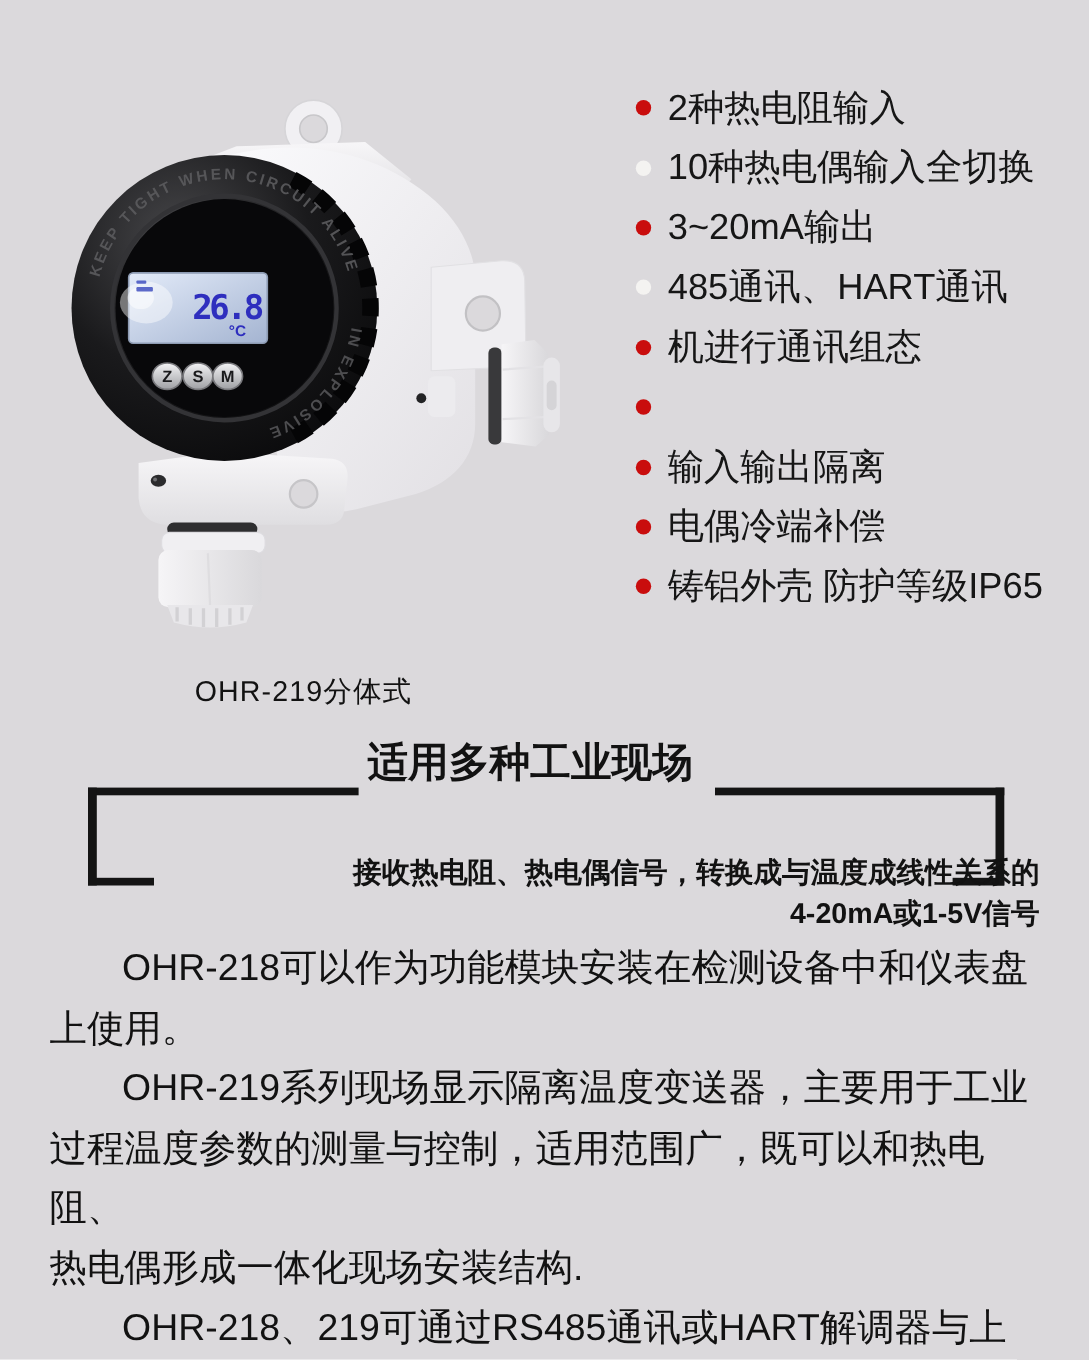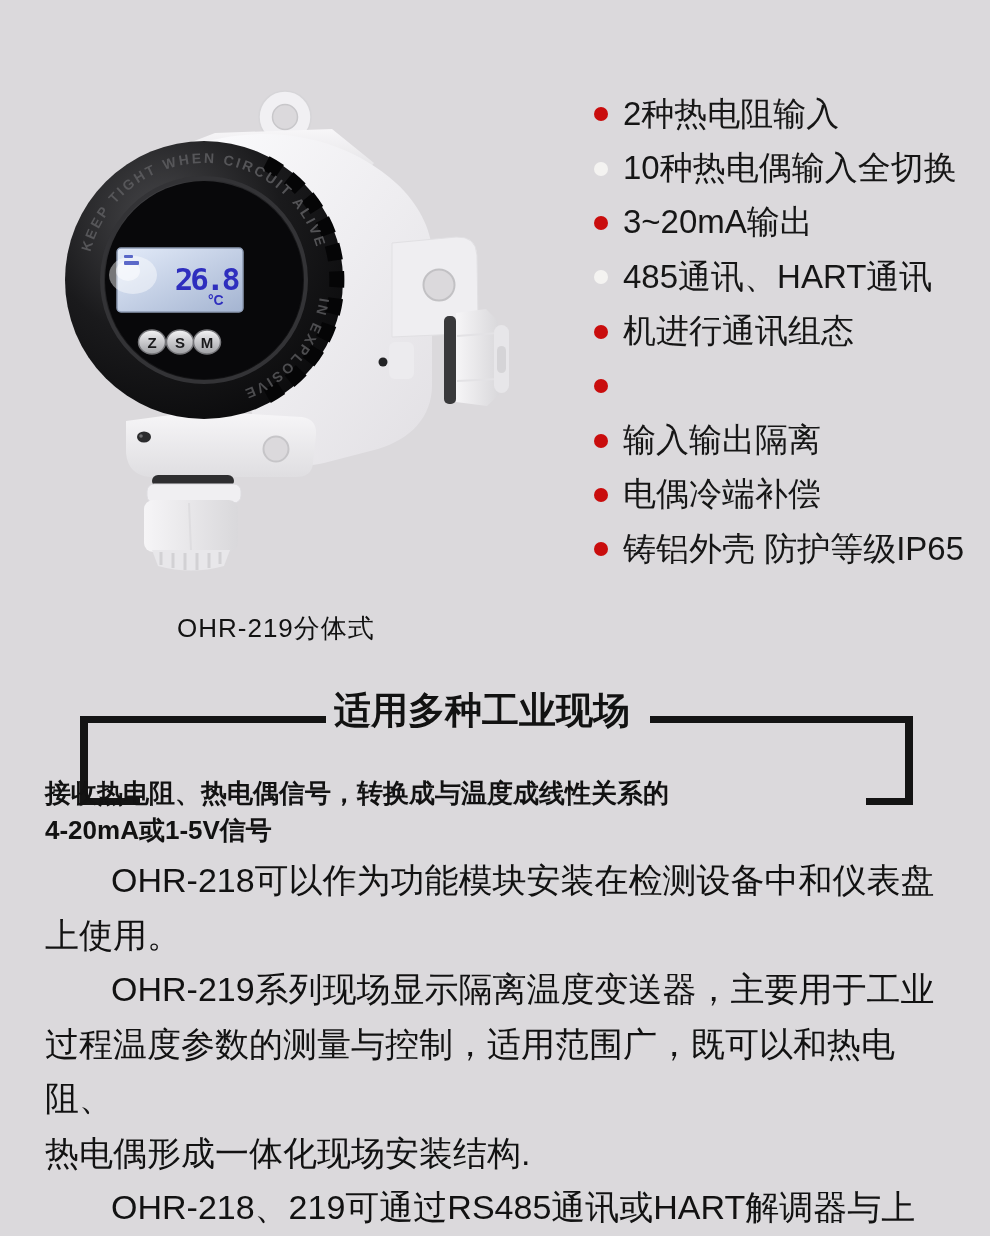--- a/index.html
+++ b/index.html
@@ -8,21 +8,21 @@
     width:990px;height:1236px;
     background:#dbd9dc;
     overflow:hidden;
     font-family:"Liberation Sans",sans-serif;
     color:#141414;
   }
   
   .photo-svg{position:absolute;left:40px;top:85px;width:470px;height:520px;}
   
   .features{
-    position:absolute;left:578px;top:71px;margin:16px;padding:0;list-style:none;
+    position:absolute;left:578px;top:71px;margin:0;padding:0;list-style:none;
   }
   .features li{
     display:flex;align-items:center;height:54.4px;
     font-size:33px;font-weight:500;color:#161616;white-space:nowrap;
   }
   .bullet{
     width:14px;height:14px;border-radius:50%;
     margin-right:15px;flex:0 0 auto;
   }
   .bullet[data-variant="red"]{background:#c90d0d;}
@@ -41,28 +41,28 @@
     content:"";position:absolute;left:-8px;bottom:0;width:60px;height:7px;background:#141414;
   }
   .frame-right{
     position:absolute;left:650px;top:716px;width:255px;height:82px;
     border-top:7px solid #141414;border-right:8px solid #141414;
   }
   .frame-right::after{
     content:"";position:absolute;right:-8px;bottom:0;width:47px;height:7px;background:#141414;
   }
   .section-title{
-    position:absolute;left:332px;top:690px;width:300px;
+    position:absolute;left:332px;top:672px;width:300px;
     font-size:37px;font-weight:700;color:#121212;
     text-align:center;white-space:nowrap;line-height:42px;
   }
   .section-desc{
     position:absolute;left:45px;top:775px;width:900px;
     font-size:26px;font-weight:700;color:#121212;
-    text-align:left;line-height:37px;white-space:pre-line;
+    text-align:right;line-height:37px;white-space:pre-line;
   }
   
   .body-text{
     position:absolute;left:45px;top:853px;width:902px;
   }
   .body-text p{
     margin:0;font-size:34px;font-weight:500;color:#121212;
     line-height:54.5px;white-space:pre-line;text-indent:66px;
   }
 </style>

